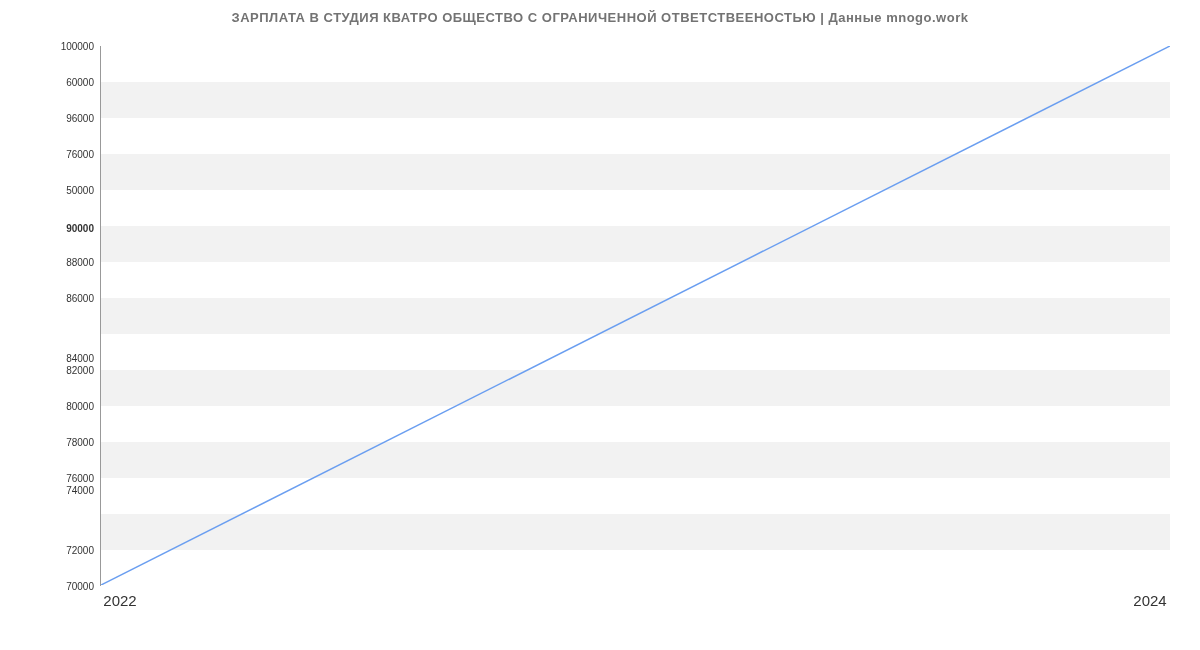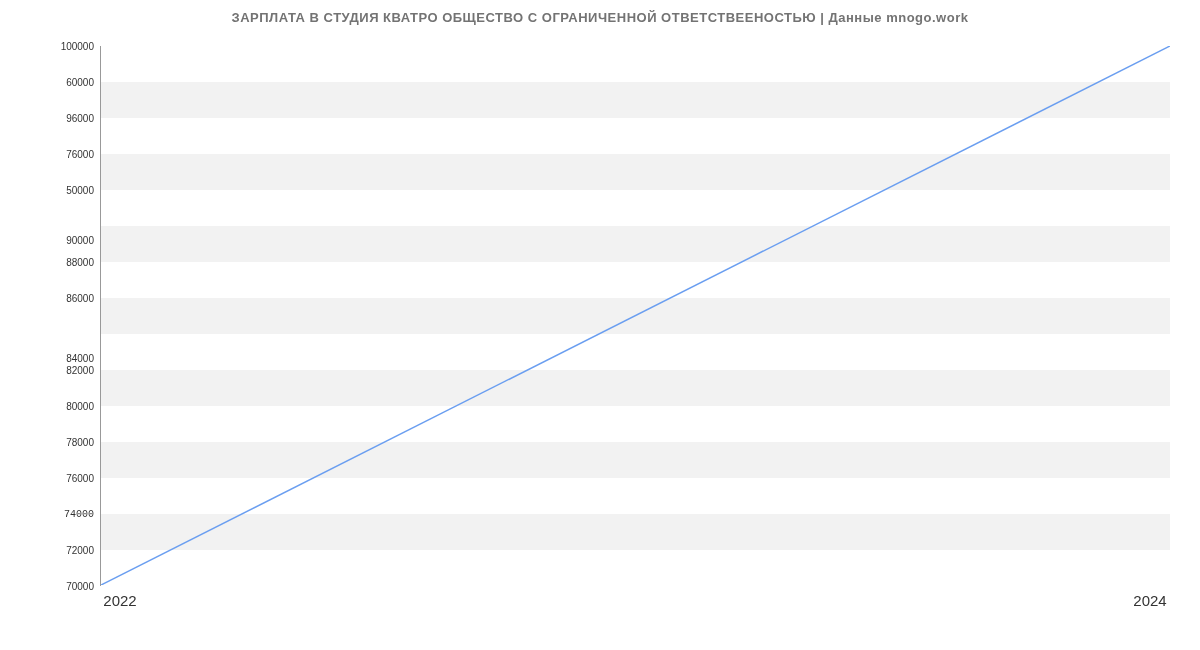--- a/index.html
+++ b/index.html
@@ -84,29 +84,29 @@
     <div class="grid-band" style="top: 504px; height: 36px; background: rgb(255, 255, 255);"></div>
 
   <svg class="chart-line" viewBox="0 0 1070 540" preserveAspectRatio="none">
     <polyline id="series-line" fill="none" stroke-width="1.5" points="0,540 1070,0" stroke="#6a9ef0"></polyline>
   </svg>
 </div>
 
 <div id="y-ticks">
     <div class="y-tick-label" style="top: 586px;">70000</div>
     <div class="y-tick-label" style="top: 550px;">72000</div>
-    <div class="y-tick-label" style="top: 514px; font-family: Liberation Mono, monospace;">74000</div>
+    <div class="y-tick-label" style="top: 490px;">74000</div>
     <div class="y-tick-label" style="top: 478px;">76000</div>
     <div class="y-tick-label" style="top: 442px;">78000</div>
     <div class="y-tick-label" style="top: 406px;">80000</div>
     <div class="y-tick-label" style="top: 370px;">82000</div>
     <div class="y-tick-label" style="top: 334px; margin-top: 24px;">84000</div>
     <div class="y-tick-label" style="top: 298px;">86000</div>
     <div class="y-tick-label" style="top: 262px;">88000</div>
-    <div class="y-tick-label" style="top: 240px;">90000</div>
+    <div class="y-tick-label" style="top: 228px; font-weight: bold;">90000</div>
     <div class="y-tick-label" style="top: 190px;">50000</div>
     <div class="y-tick-label" style="top: 154px;">76000</div>
     <div class="y-tick-label" style="top: 118px;">96000</div>
     <div class="y-tick-label" style="top: 82px;">60000</div>
     <div class="y-tick-label" style="top: 46px;">100000</div>
   </div>
 
 <div id="x-ticks">
     <div class="x-tick-label" style="left: 120px;">2022</div>
     <div class="x-tick-label" style="left: 1150px;">2024</div>

